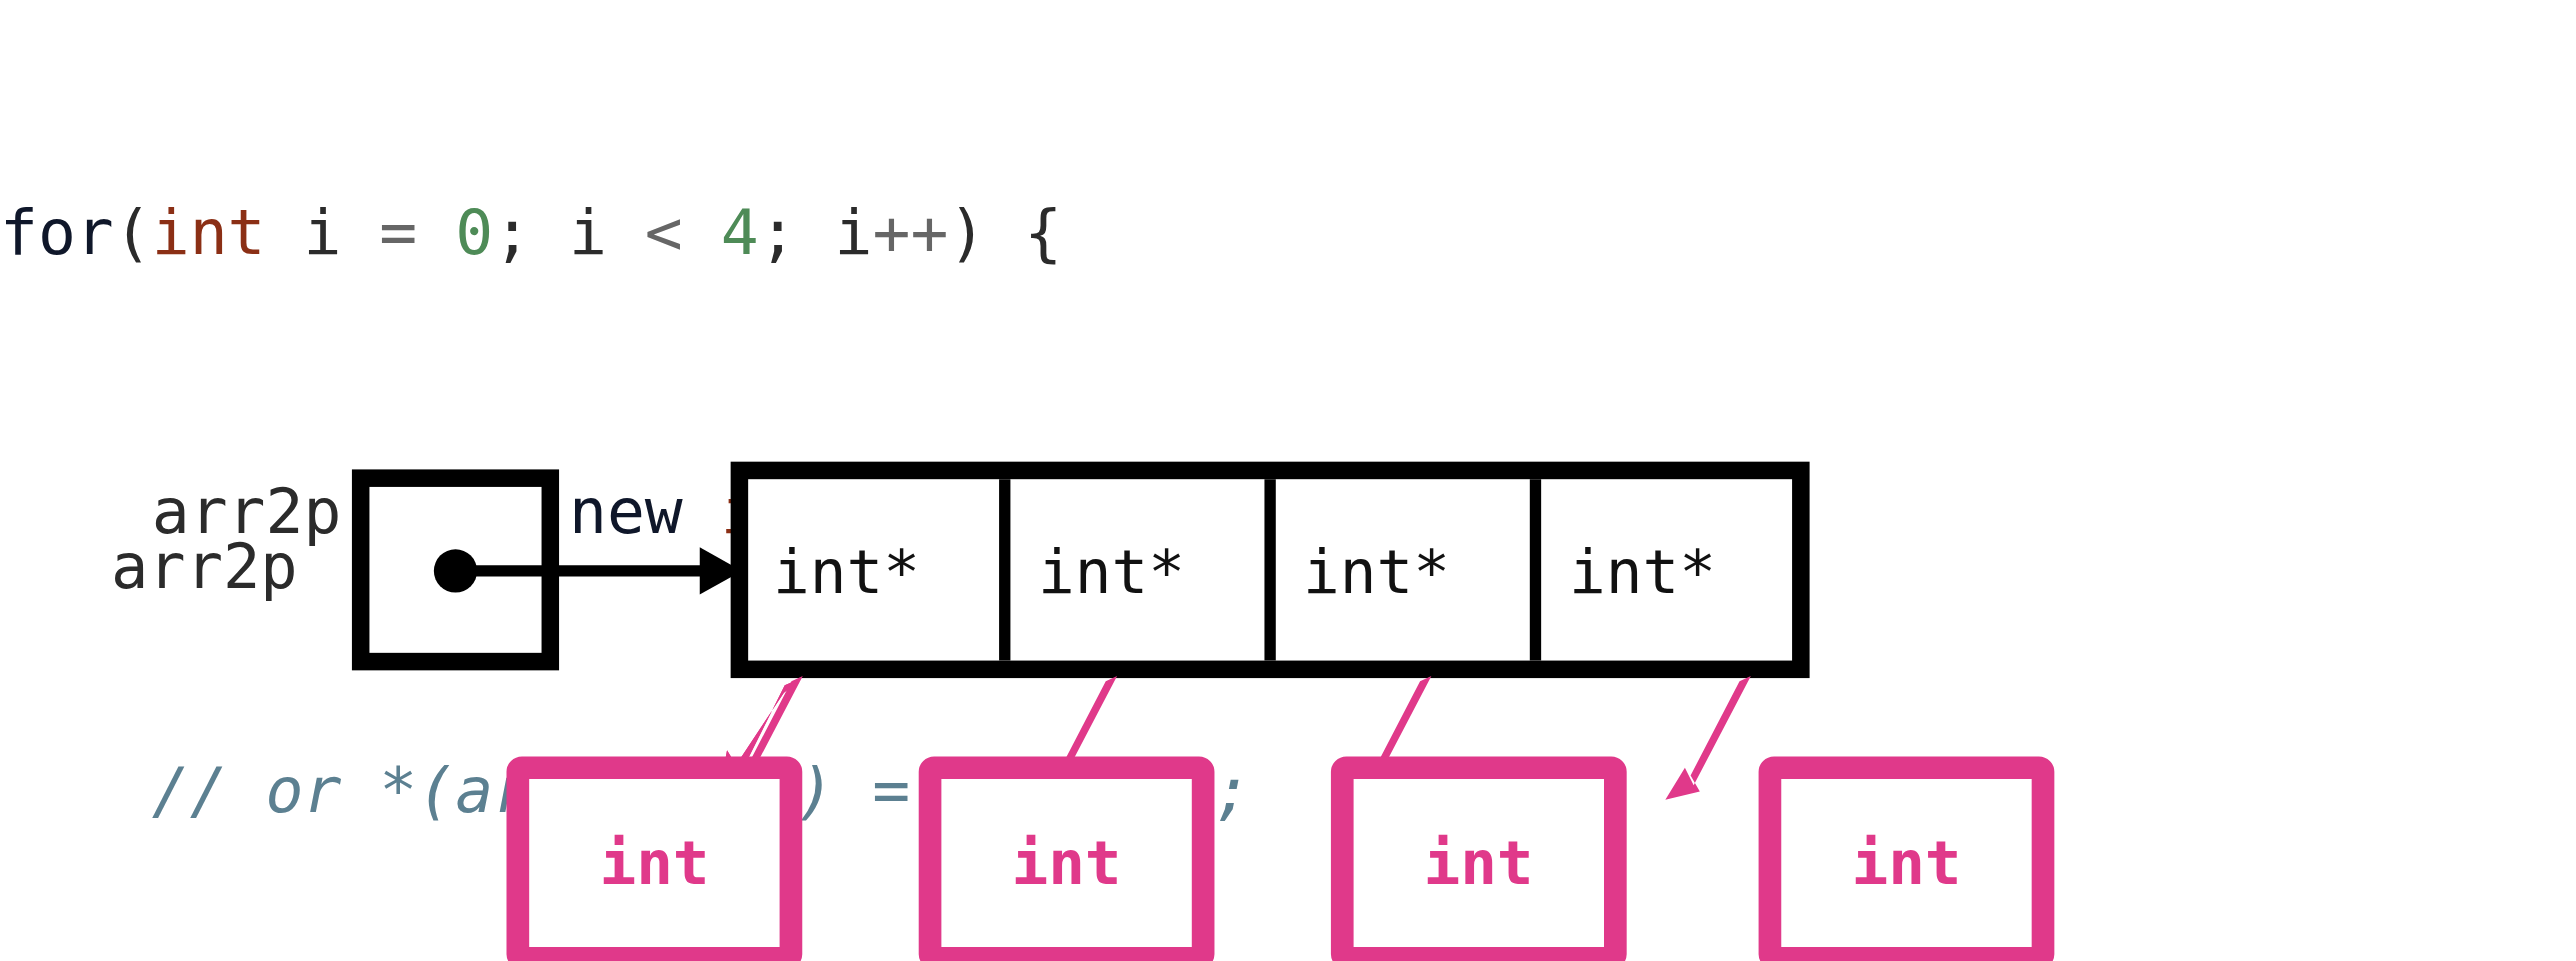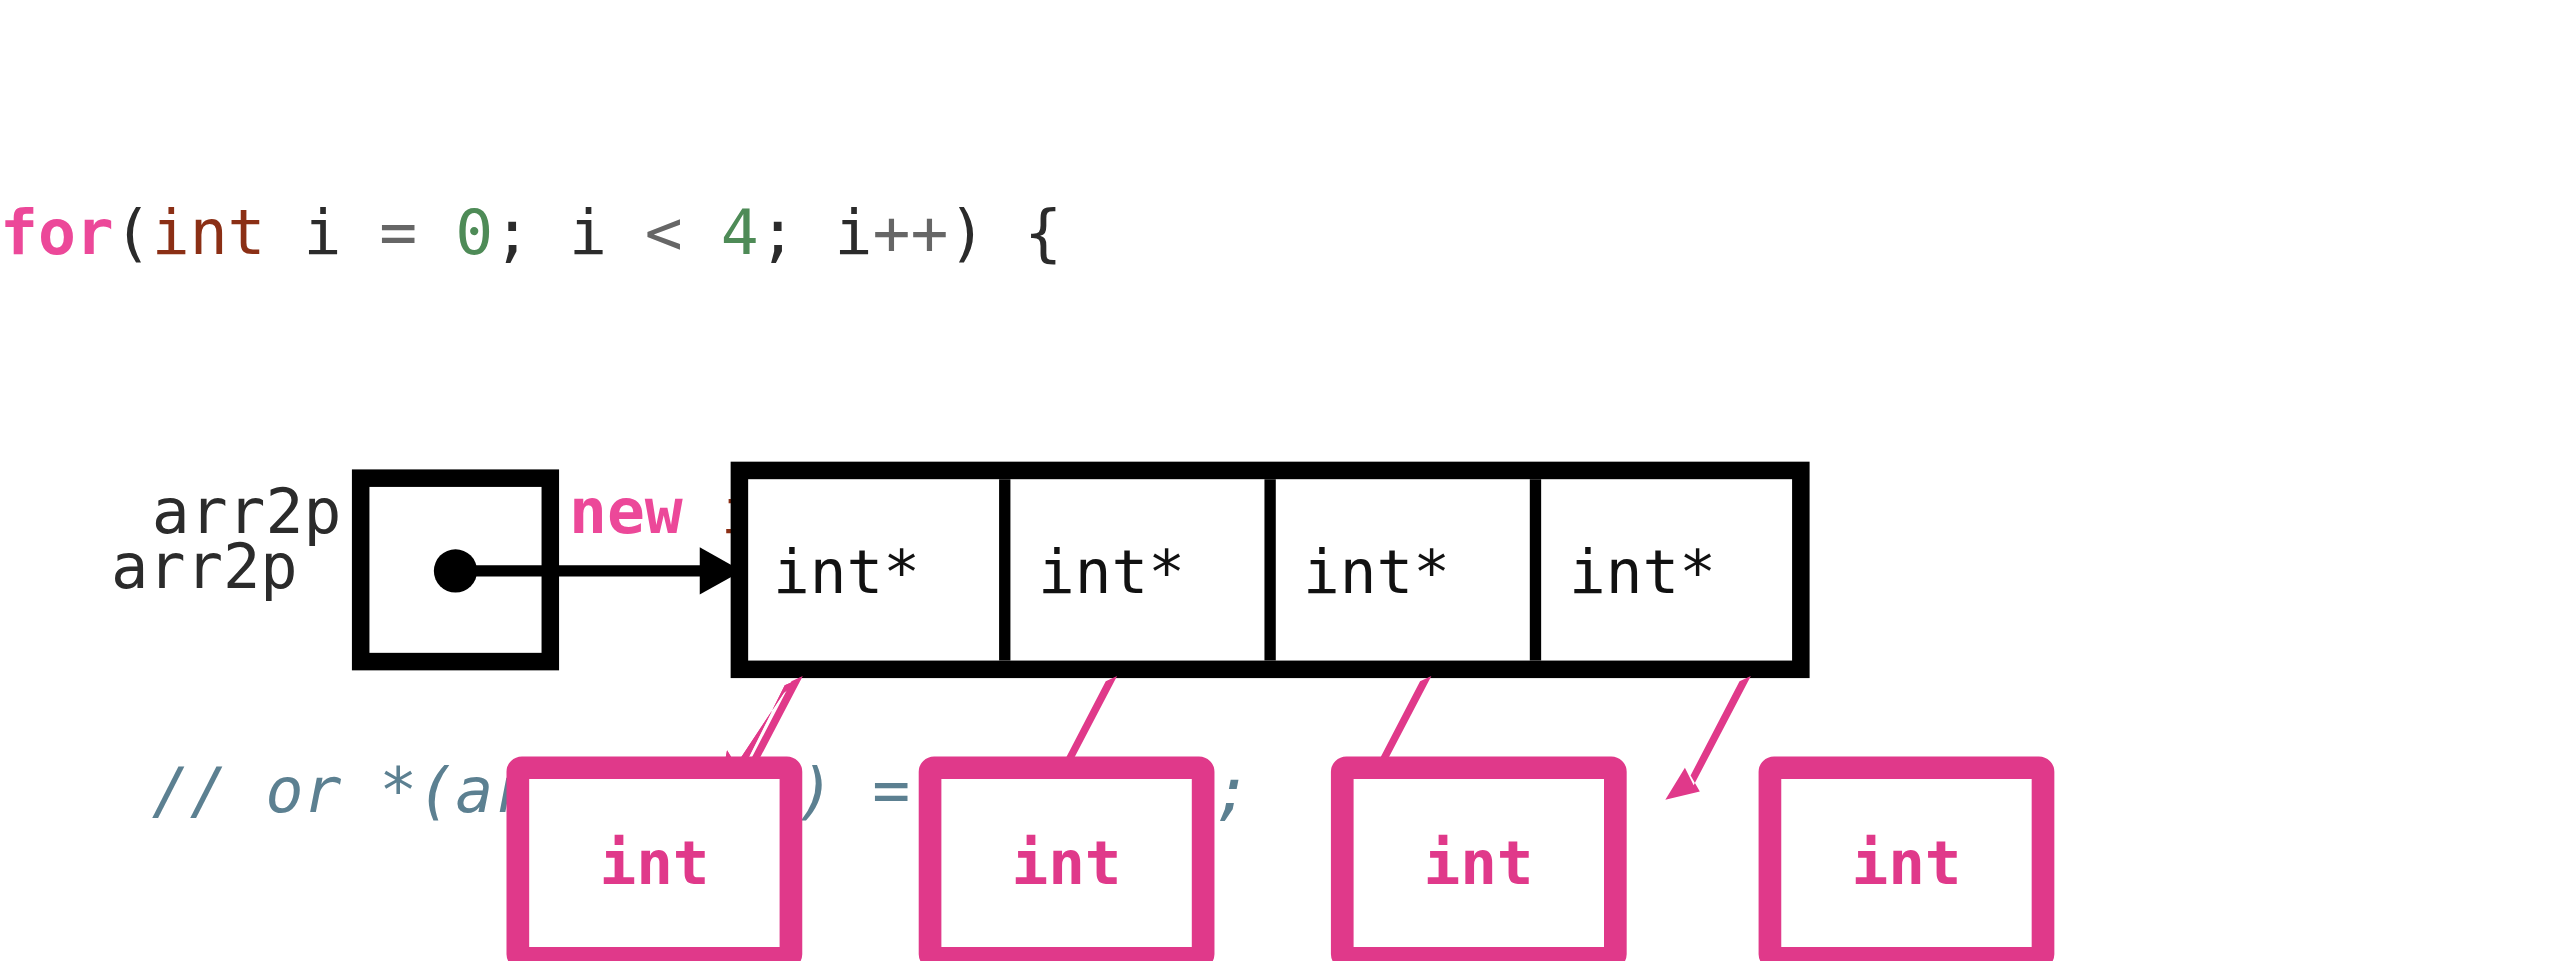--- a/index.html
+++ b/index.html
@@ -32,21 +32,21 @@
     font-size: 63px;
     line-height: 93px;
     white-space: pre;
     letter-spacing: 0px;
   }
   .code-line {
     white-space: pre;
     display: block;
     height: 93px;
   }
-  .tok-kw       { color: #ec4899; font-weight: bold; }
+  .tok-kw       { color: #0f172a; font-weight: normal; }
   .tok-type     { color: #8b2f15; }
   .tok-num      { color: #4e8b57; }
   .tok-op       { color: #666666; }
   .tok-plain    { color: #2b2b2b; }
   .tok-punct    { color: #2b2b2b; }
   .tok-comment  { color: #5c8091; font-style: italic; }
 
   
   .diagram {
     position: absolute;

